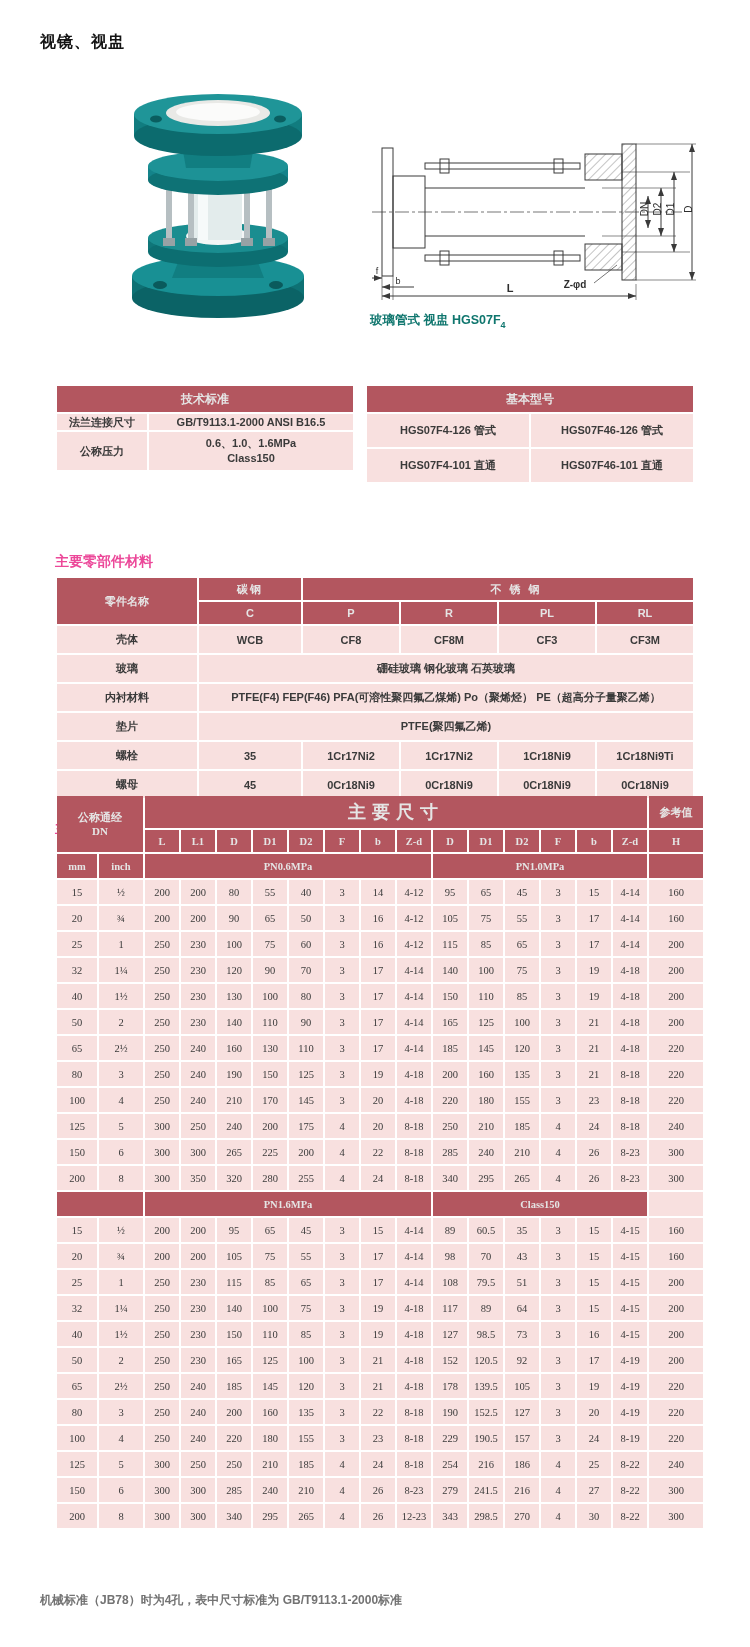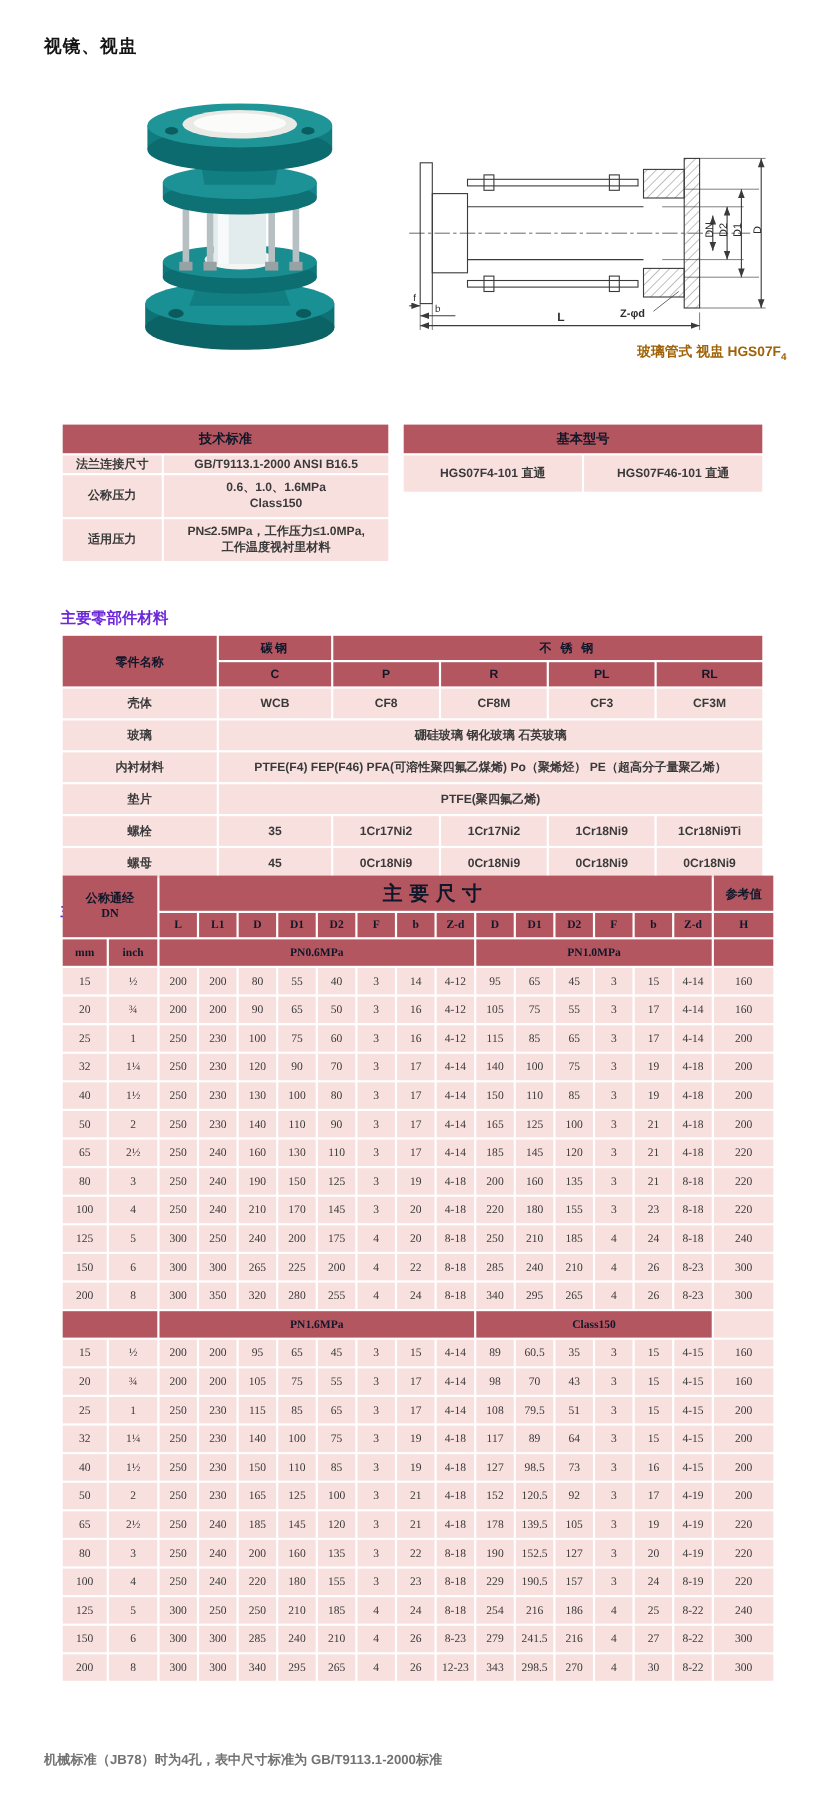--- a/index.html
+++ b/index.html
@@ -4,39 +4,39 @@
 <style>
   * { box-sizing: border-box; }
   html,body { margin:0; padding:0; background:#fff; }
   body { font-family:"Liberation Sans","DejaVu Sans",sans-serif; color:#333; }
   .page { position:relative; width:750px; height:1647px; background:#fff; overflow:hidden;border-radius:15px; }
 
   .page-title { position:absolute; left:40px; top:32px; font-size:16px; font-weight:bold; color:#141414; letter-spacing:1px; }
 
   .photo-wrap { position:absolute; left:108px; top:86px; width:220px; height:234px; }
   .drawing-wrap { position:absolute; left:370px; top:126px; width:335px; height:185px; }
-  .caption { position:absolute; left:380px; top:312px; width:335px; text-align:right; font-size:12.5px; font-weight:bold; color:#a16207; }
+  .caption { position:absolute; left:370px; top:312px; width:335px; text-align:left; font-size:12.5px; font-weight:bold; color:#0f766e; }
   .caption sub { font-size:9px; }
 
   table.tbl { border-collapse:separate; border-spacing:2px; table-layout:fixed; }
-  table.tbl th { background:#b3565f; color:#0f172a; font-weight:bold; text-align:center; padding:0 2px; }
+  table.tbl th { background:#b3565f; color:#e5e5e5; font-weight:bold; text-align:center; padding:0 2px; }
   table.tbl td { background:#f8e0df; color:#3a3a3a; text-align:center; vertical-align:middle; padding:0 2px; }
 
   .tech-table { position:absolute; left:55px; top:384px; width:300px; font-size:11px; }
   .tech-table th { height:26px; font-size:12px; }
   .tech-table td { font-weight:bold; white-space:pre-line; line-height:1.35; }
   .tech-table td.lbl { width:90px; }
   .tech-table tr.r1 td { height:16px; }
   .tech-table tr.r2 td, .tech-table tr.r3 td { height:38px; }
 
   .basic-table { position:absolute; left:365px; top:384px; width:330px; font-size:11px; }
   .basic-table th { height:26px; font-size:12px; }
   .basic-table td { height:33px; font-weight:bold; }
 
-  .sec-heading { position:absolute; font-size:14px; font-weight:bold; color:#6d28d9; }
+  .sec-heading { position:absolute; font-size:14px; font-weight:bold; color:#ec4899; }
   .mat-heading { left:55px; top:553px; }
   .dim-heading { left:55px; top:820px; }
 
   .materials-table { position:absolute; left:55px; top:576px; width:640px; font-size:11px; }
   .materials-table th { height:22px; }
   .materials-table th.steel { letter-spacing:8px;padding-left:44px; }
   .materials-table th.carbon { letter-spacing:2px; }
   .materials-table td { height:27px; font-weight:bold; }
 
   .dims-table { position:absolute; left:55px; top:794px; width:650px; font-size:10.5px;font-family:Liberation Serif, serif; }
@@ -190,37 +190,36 @@
         </tr>
     <tr class="r1">
       <td class="lbl">法兰连接尺寸</td>
       <td>GB/T9113.1-2000 ANSI B16.5</td>
     </tr>
     <tr class="r2">
       <td class="lbl">公称压力</td>
       <td>0.6、1.0、1.6MPa
 Class150</td>
     </tr>
-    <tr class="r3">
-      <td class="lbl">适用压力</td>
-      <td>PN≤2.5MPa，工作压力≤1.0MPa,
-工作温度视衬里材料</td>
-    </tr>
   </tbody>
     </table>
 
   <table class="tbl basic-table">
     <colgroup>
         <col style="width:50%">
         <col style="width:50%">
       </colgroup>
     <tbody>
         <tr>
           <th colspan="2">基本型号</th>
         </tr>
+    <tr>
+      <td>HGS07F4-126 管式</td>
+      <td>HGS07F46-126 管式</td>
+    </tr>
     <tr>
       <td>HGS07F4-101 直通</td>
       <td>HGS07F46-101 直通</td>
     </tr>
   </tbody>
     </table>
 
   <div class="sec-heading mat-heading">主要零部件材料</div>
   <table class="tbl materials-table">
     <colgroup>

